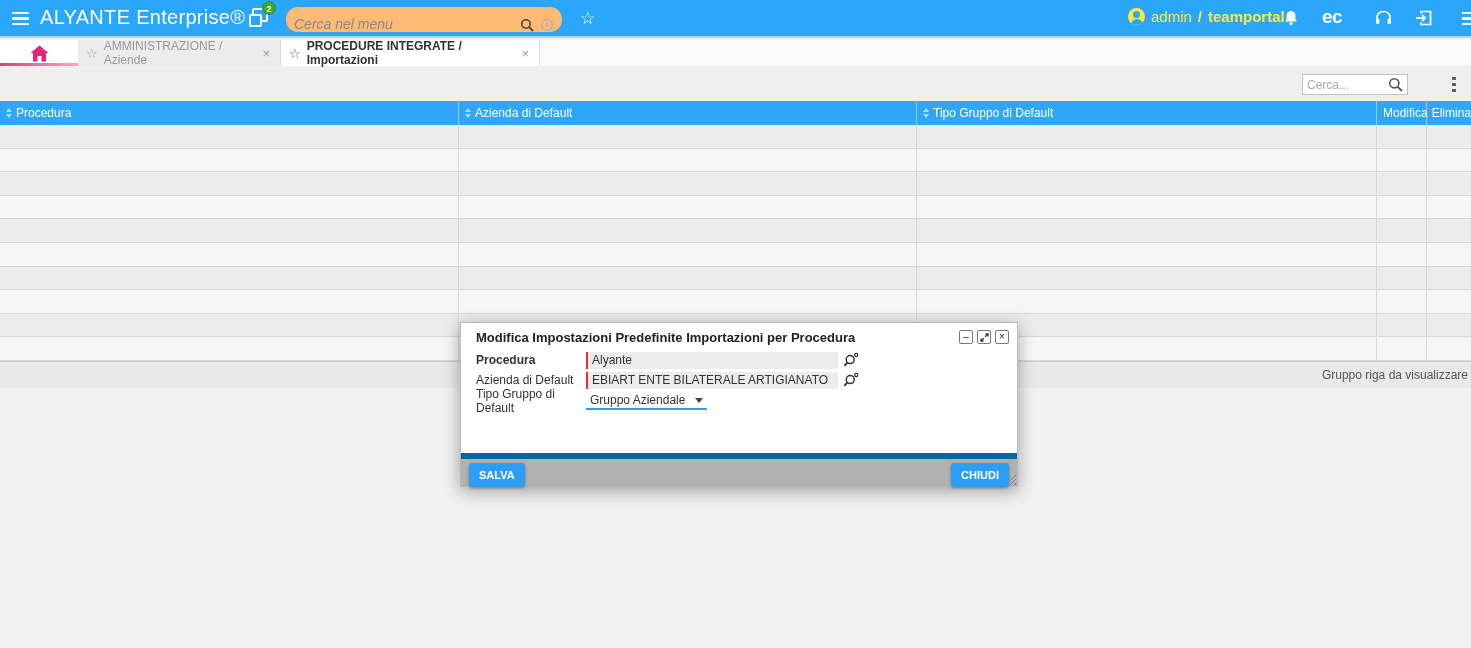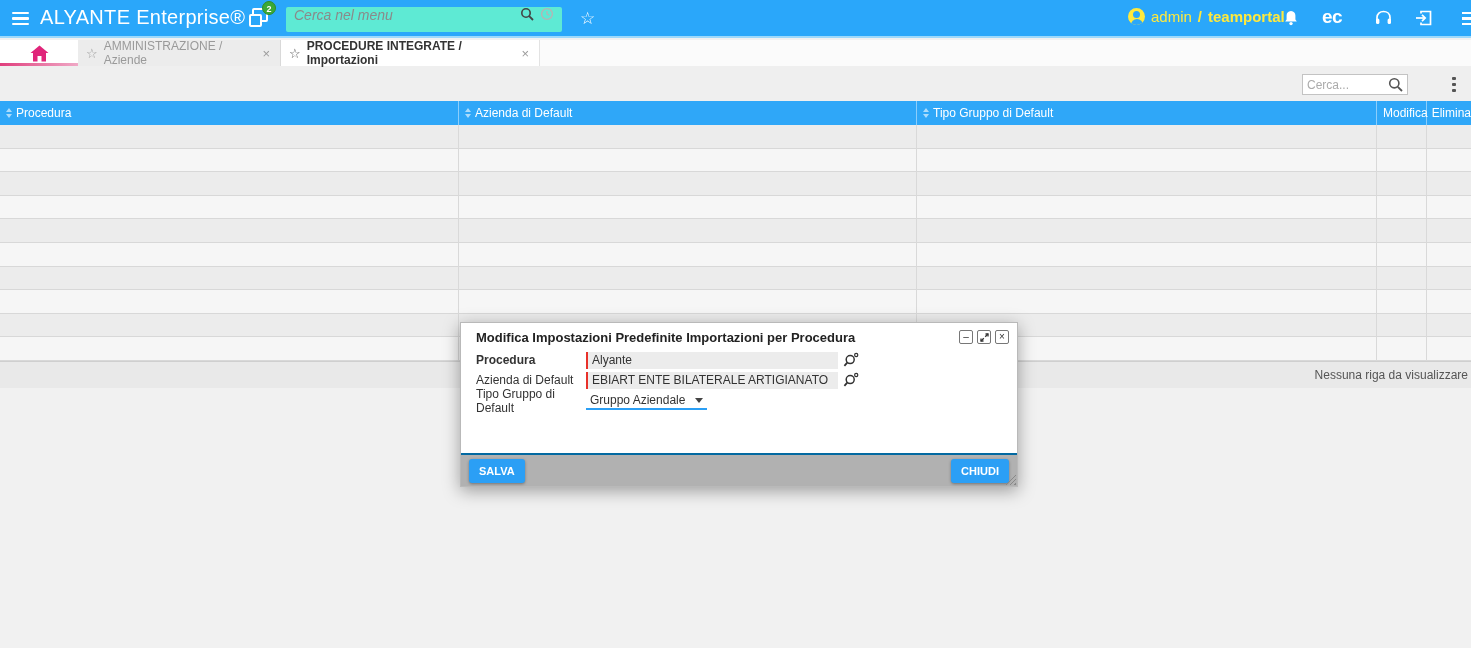--- a/index.html
+++ b/index.html
@@ -12,22 +12,22 @@
   .hamburger { position:absolute; left:12px; top:12px; width:17px; height:14px; cursor:pointer; }
   .hamburger i { display:block; height:2.4px; background:#fff; margin-bottom:3px; border-radius:1px; }
   .app-title { position:absolute; left:40px; top:6px; color:#fff; font-size:20px; letter-spacing:.3px; }
   .win-icon { position:absolute; left:252px; top:8px; width:16px; height:14px;
               border:2px solid #fff; border-radius:2px; }
   .win-icon:before { content:""; position:absolute; left:-5px; top:4px; width:9px; height:9px;
               border:2px solid #fff; border-radius:2px; background:#2aa7fa; }
   .win-badge { position:absolute; left:262px; top:1px; min-width:14px; height:14px; border-radius:8px;
               background:#3ba935; color:#fff; font-size:9px; font-weight:bold; text-align:center;
               line-height:14px; padding:0 2px; border:1px solid #2f8c2b; }
-  .menu-search { position:absolute; left:286px; top:7px; width:276px; height:25px; background:#5eead4;
-              border-radius:2px; display:flex; align-items:flex-start; padding:0 8px; }
+  .menu-search { position:absolute; left:286px; top:7px; width:276px; height:25px; background:#fdba74;
+              border-radius:12px; display:flex; align-items:flex-end; padding:0 8px; }
   .menu-search input { flex:1; border:none; outline:none; font-style:italic; font-size:14px;
               color:#555; font-family:"Liberation Sans", sans-serif; background:transparent; }
   .menu-search input::placeholder { color:#8a8a8a; }
   .ms-icons { display:flex; align-items:center; gap:6px; }
   .star-glyph { position:absolute; left:580px; top:8px; color:#fff; font-size:17px; cursor:pointer; }
   .user-chip { position:absolute; left:1128px; top:8px; display:flex; align-items:center; gap:6px;
               color:#ffe93d; font-size:15px; cursor:pointer; }
   .user-chip .sep,.user-chip .tenant { font-weight:bold; }
   .avatar-circ { width:17px; height:17px; border-radius:50%; background:#ffe93d; position:relative; overflow:hidden; }
   .avatar-circ:before { content:""; position:absolute; left:5px; top:3px; width:7px; height:7px;
@@ -100,21 +100,21 @@
   .finput { width:252px; height:17px; background:#ececec; border-left:2px solid #e8312a;
               display:flex; align-items:center; }
   .finput input { width:100%; border:none; outline:none; background:transparent; font-size:12px;
               color:#333; padding-left:4px; font-family:"Liberation Sans", sans-serif; }
   .lookup { margin-left:5px; cursor:pointer; }
   .fselect { height:18px; min-width:103px; border-bottom:2px solid #2b9ff5; display:flex;
               align-items:center; gap:10px; padding:0 4px; font-size:12px; color:#333; cursor:pointer; }
   .caret { width:0; height:0; border-left:4px solid transparent; border-right:4px solid transparent;
               border-top:5px solid #444; }
   .modal-footer { position:absolute; left:0; bottom:0; width:100%; height:33px; background:#b1b1b1;
-              border-top:2px solid #0369a1; }
+              border-top:6px solid #0369a1; }
   .mfb { position:absolute; top:4px; height:24px; padding:0 10px; background:#2b9ff5; color:#fff;
               border:none; border-radius:3px; font-size:11px; font-weight:bold; cursor:pointer;
               box-shadow:0 1px 3px rgba(0,0,0,.35); font-family:"Liberation Sans", sans-serif; }
   .mfb.save { left:8px; }
   .mfb.close { right:8px; }
   .resize-h { position:absolute; right:1px; bottom:1px; width:11px; height:11px;
               background:repeating-linear-gradient(135deg, transparent 0 2px, #888 2px 3px);
               clip-path:polygon(100% 0,100% 100%,0 100%); cursor:nwse-resize; }
   svg { display:block; }
 </style>
@@ -263,21 +263,21 @@
       <div class="grid-row even"></div>
       <div class="grid-row odd"></div>
       <div class="grid-row even"></div>
     </div>
   <div class="col-sep" style="left:458px;"></div>
   <div class="col-sep" style="left:916px;"></div>
   <div class="col-sep" style="left:1376px;"></div>
   <div class="col-sep" style="left:1426px;"></div>
 
   <div class="grid-footer">
-    <span>Nessuna riga da visualizzare</span>
+    <span>Gruppo riga da visualizzare</span>
   </div>
 
   <div class="modal">
     <div class="modal-title">Modifica Impostazioni Predefinite Importazioni per Procedura</div>
     <div class="modal-ctrls">
       <span class="mbtn">–</span>
       <span class="mbtn">
         <svg width="9" height="9" viewBox="0 0 9 9">
             <polyline points="5.5,1 8,1 8,3.5" fill="none" stroke="#333" stroke-width="1.3"></polyline>
             <polyline points="3.5,8 1,8 1,5.5" fill="none" stroke="#333" stroke-width="1.3"></polyline>

